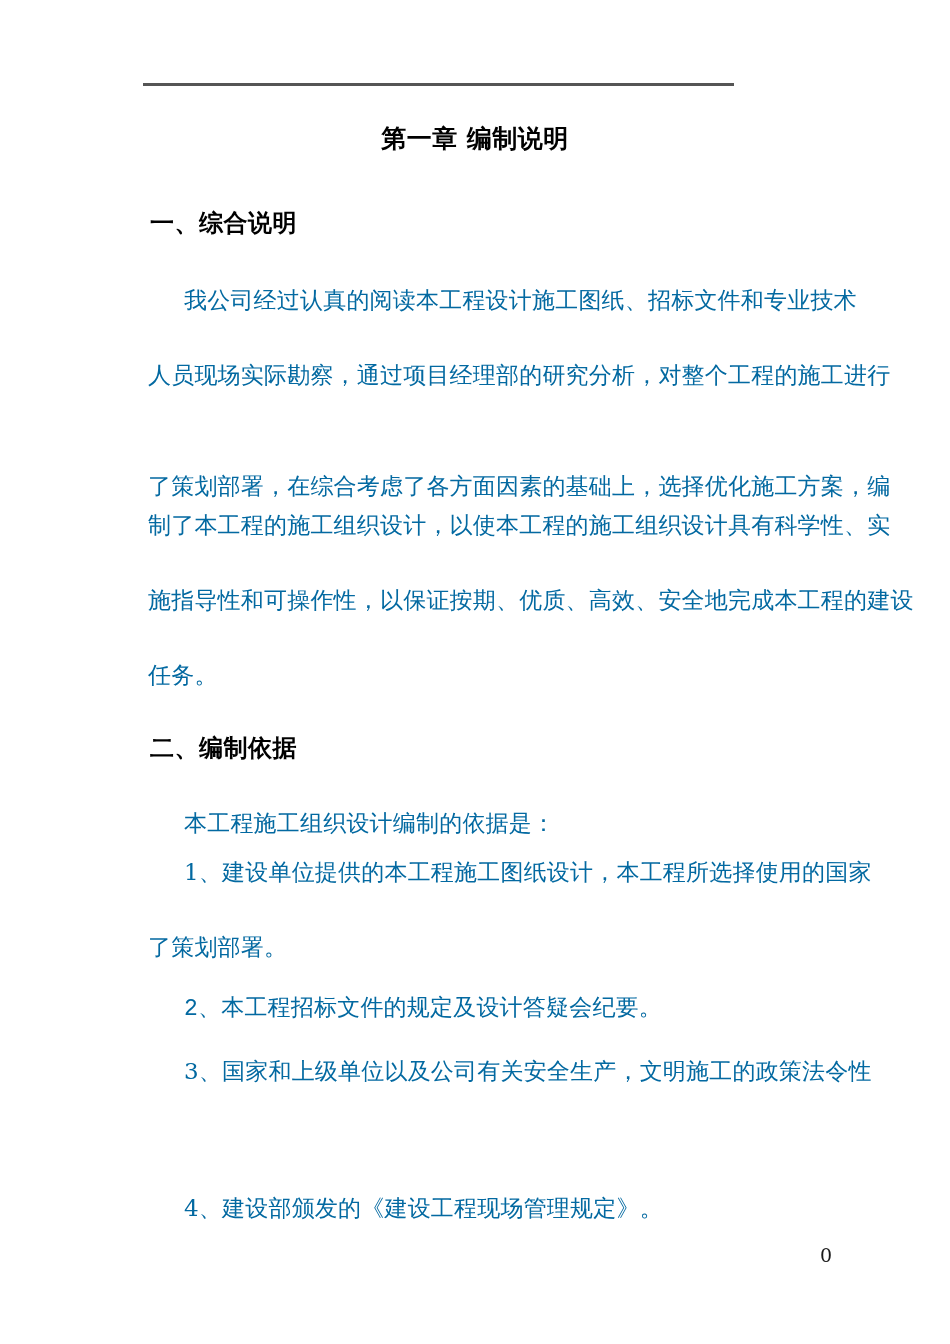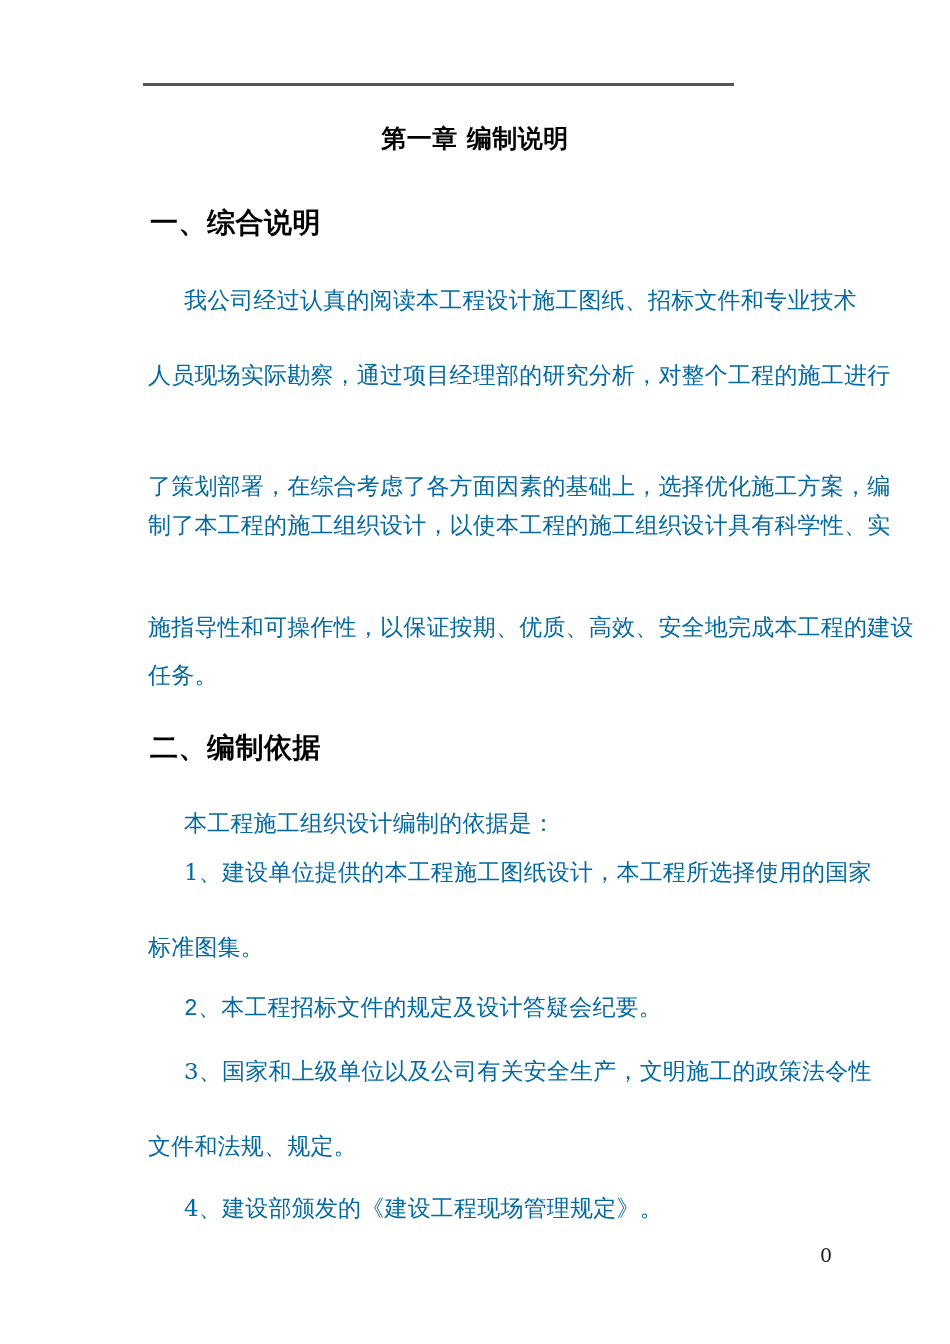--- a/index.html
+++ b/index.html
@@ -43,21 +43,21 @@
     line-height: 34px;
     white-space: pre;
   }
 
   
   .section-heading {
     position: absolute;
     left: 150px;
     font-family: "DejaVu Sans", "Liberation Sans", sans-serif;
     font-weight: bold;
-    font-size: 28px;
+    font-size: 24px;
     line-height: 34px;
     letter-spacing: 0.5px;
     white-space: pre;
   }
   .sec1-heading { top: 206px; }
   .sec2-heading { top: 731px; }
 
   
   .body-line {
     position: absolute;
@@ -67,21 +67,21 @@
     letter-spacing: 0.2px;
     white-space: pre;
     color: #0369a1;
   }
 
   
   .p1-l1 { left: 184px; top: 285px; }
   .p1-l2 { left: 148px; top: 360px; }
   .p1-l3 { left: 148px; top: 435px; margin-top: 36px; }
   .p1-l4 { left: 148px; top: 510px; }
-  .p1-l5 { left: 148px; top: 612px; }
+  .p1-l5 { left: 148px; top: 585px; }
   .p1-l6 { left: 148px; top: 660px; }
 
   
   .s2-intro  { left: 184px; top: 808px; }
   .s2-i1-l1  { left: 184px; top: 857px; }
   .s2-i1-l2  { left: 148px; top: 932px; }
   .s2-i2     { left: 184px; top: 994px; font-family: Liberation Mono, monospace; }
   .s2-i3-l1  { left: 184px; top: 1056px; }
   .s2-i3-l2  { left: 148px; top: 1131px; }
   .s2-i4     { left: 184px; top: 1193px; }
@@ -113,24 +113,23 @@
   <div class="body-line p1-l3">了策划部署，在综合考虑了各方面因素的基础上，选择优化施工方案，编</div>
   <div class="body-line p1-l4">制了本工程的施工组织设计，以使本工程的施工组织设计具有科学性、实</div>
   <div class="body-line p1-l5">施指导性和可操作性，以保证按期、优质、高效、安全地完成本工程的建设</div>
   <div class="body-line p1-l6">任务。</div>
 
   <div class="section-heading sec2-heading">二、编制依据</div>
 
   <div class="body-line s2-intro">本工程施工组织设计编制的依据是：</div>
 
   <div class="body-line s2-i1-l1">1、建设单位提供的本工程施工图纸设计，本工程所选择使用的国家</div>
-  <div class="body-line s2-i1-l2">标准图集。</div>
+  <div class="body-line s2-i1-l2">了策划部署。</div>
 
   <div class="body-line s2-i2">2、本工程招标文件的规定及设计答疑会纪要。</div>
 
   <div class="body-line s2-i3-l1">3、国家和上级单位以及公司有关安全生产，文明施工的政策法令性</div>
-  <div class="body-line s2-i3-l2">文件和法规、规定。</div>
 
   <div class="body-line s2-i4">4、建设部颁发的《建设工程现场管理规定》。</div>
 
   <div class="page-number">0</div>
 
 </div>
 
 </body></html>

